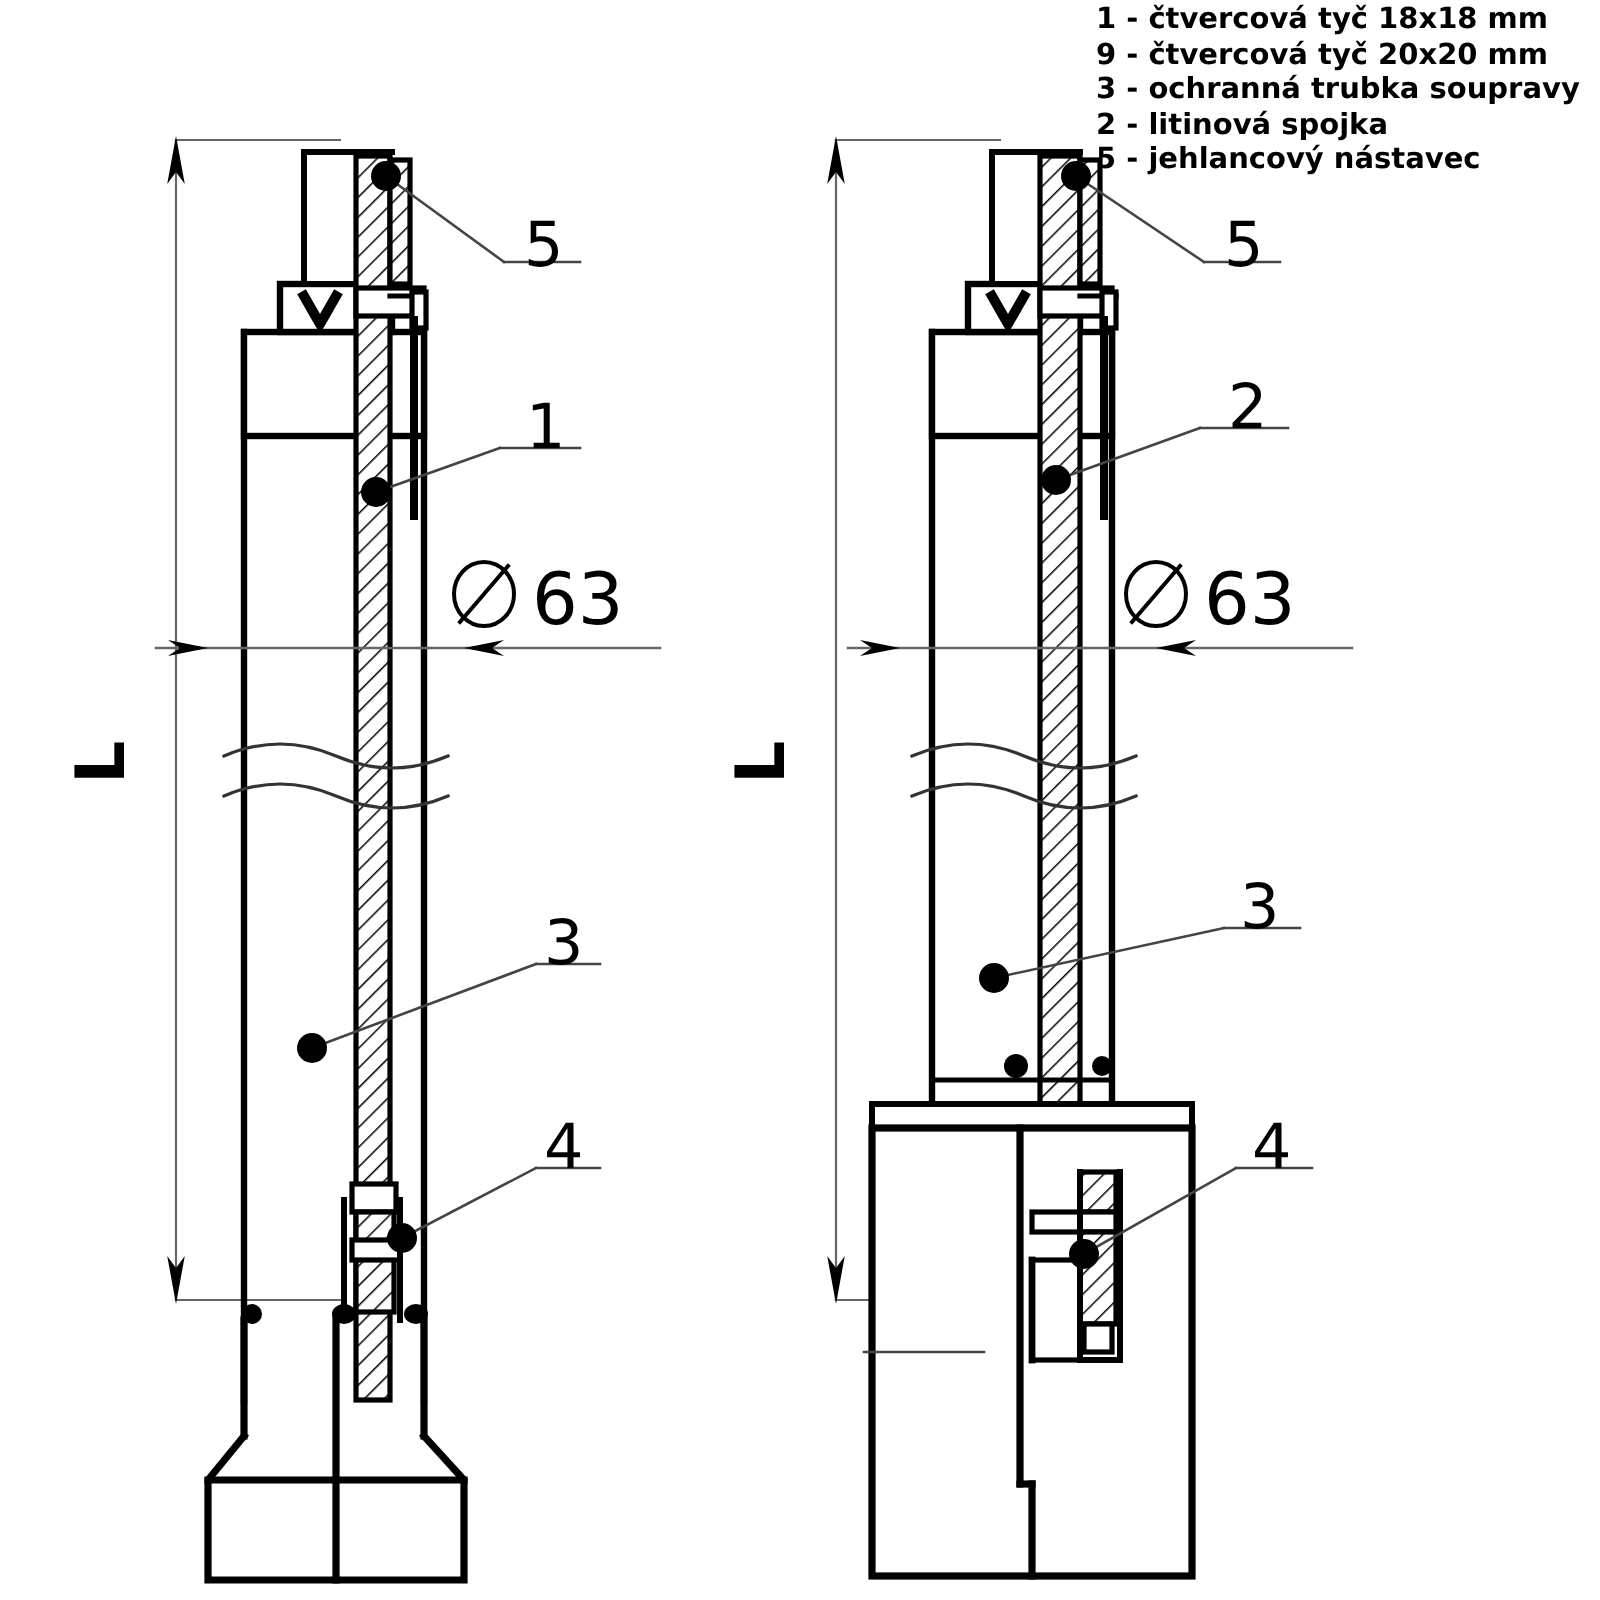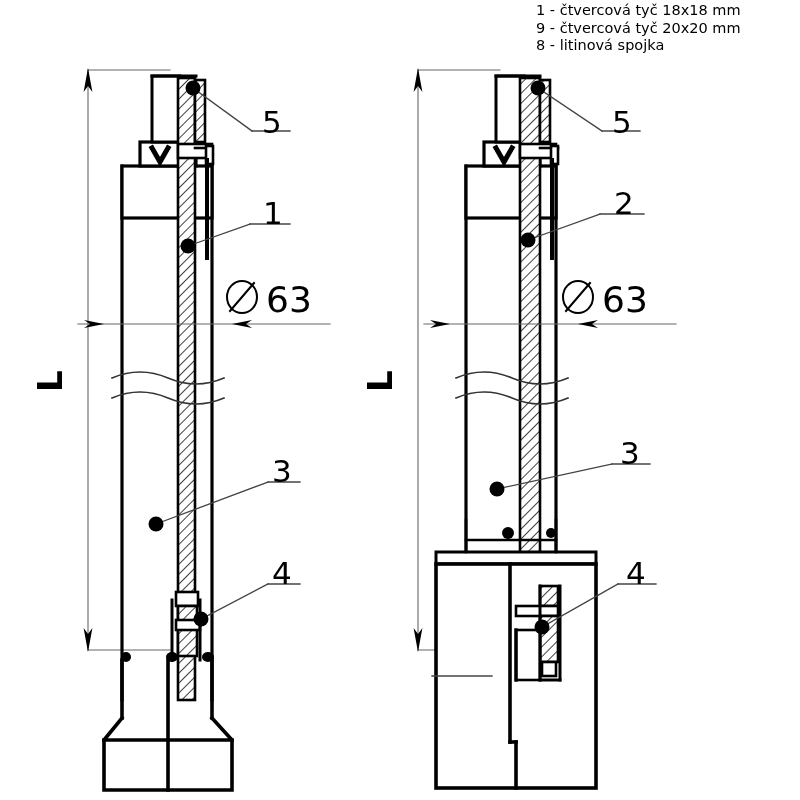--- a/index.html
+++ b/index.html
@@ -2,21 +2,21 @@
 <html><head>
 <meta charset="utf-8">
 <style>
   html,body{margin:0;padding:0;background:#ffffff;}
   body{width:800px;height:800px;overflow:hidden;
        font-family:"DejaVu Sans","Liberation Sans",sans-serif;}
   #stage{position:relative;width:800px;height:800px;background:#fff;}
   svg.draw{position:absolute;left:0;top:0;width:800px;height:800px;}
   .legend{position:absolute;left:536px;top:2px;width:262px;
           font-size:14.5px;line-height:17.6px;color:#000;white-space:nowrap;}
-  .legend div{font-weight:400;}
+  .legend div{font-weight:700;margin-left:12px;}
 </style>
 </head>
 <body>
 
 <div id="stage">
 
   <svg class="draw" viewBox="0 0 800 800">
     <defs>
       <marker id="arrUp" markerWidth="10" markerHeight="16" refX="5" refY="1" orient="auto">
         <path d="M5,0 L8.5,15 L5,11 L1.5,15 Z" fill="#000"></path>
@@ -250,16 +250,18 @@
 
         <text x="62" y="392" font-size="34" font-weight="bold" transform="rotate(-90 62 392)">L</text>
         <text x="392" y="392" font-size="34" font-weight="bold" transform="rotate(-90 392 392)">L</text>
       </g>
     </g>
   </svg>
 
   <div class="legend">
     <div>1 - čtvercová tyč 18x18 mm</div>
     <div>9 - čtvercová tyč 20x20 mm</div>
-    <div>8 - litinová spojka</div>
+    <div>3 - ochranná trubka soupravy</div>
+    <div>2 - litinová spojka</div>
+    <div>5 - jehlancový nástavec</div>
   </div>
 
 </div>
 
 </body></html>

